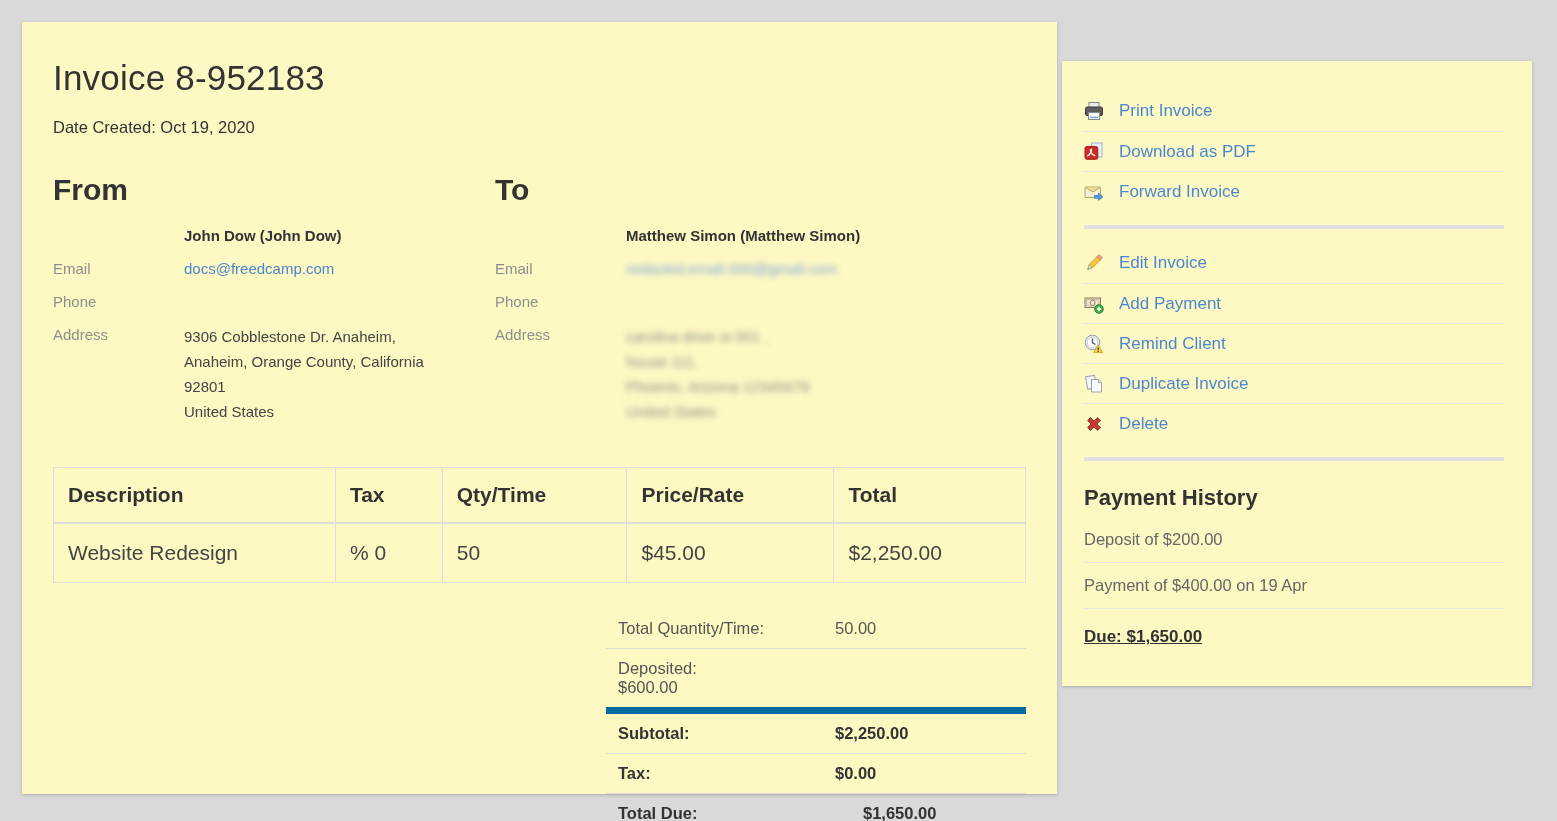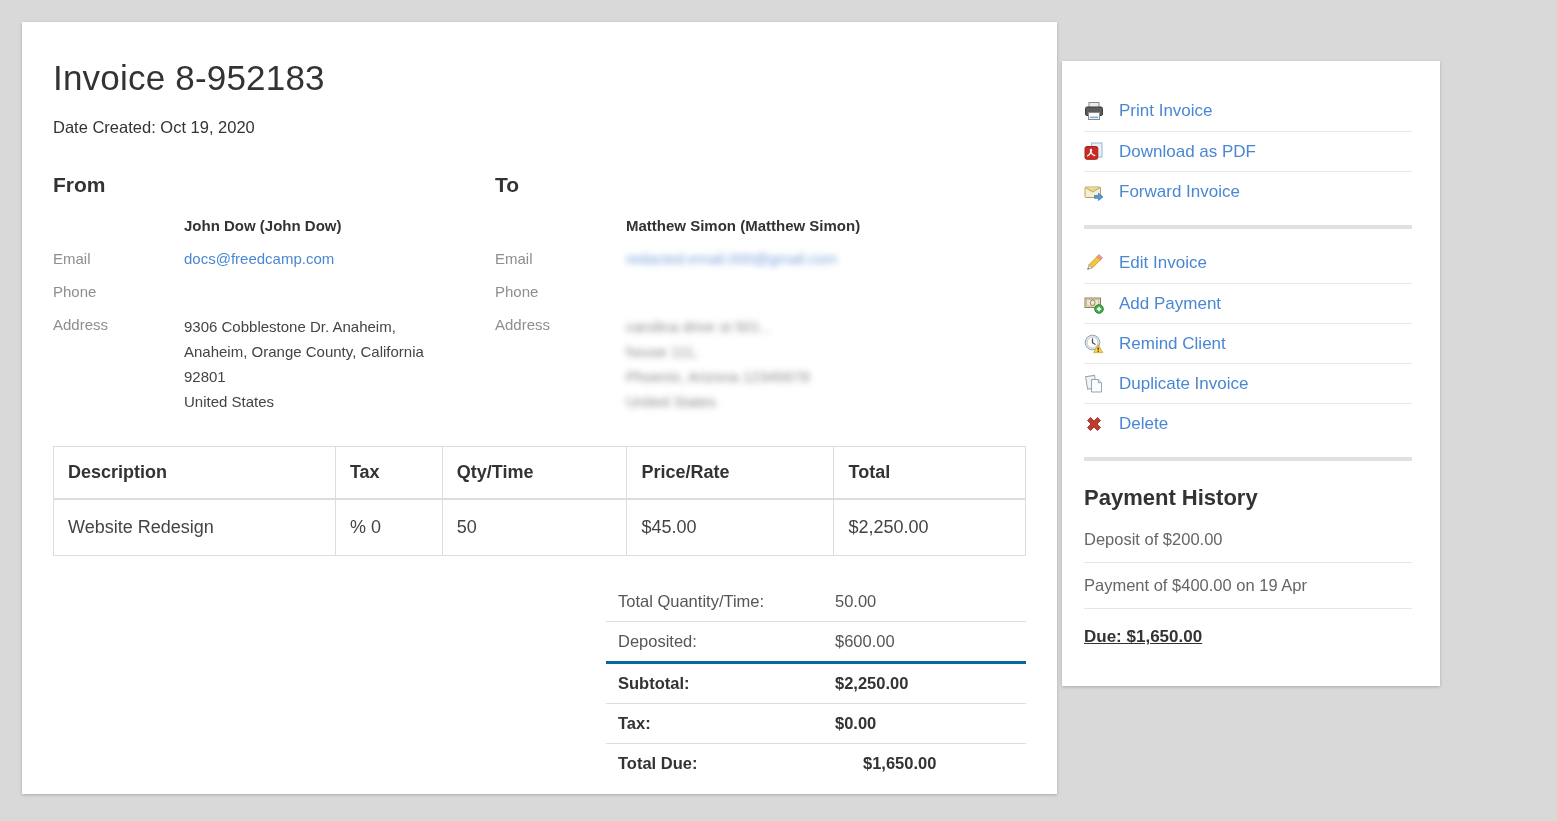--- a/index.html
+++ b/index.html
@@ -6,21 +6,21 @@
   html, body { width: 1557px; height: 821px; }
   body {
     background: #d9d9d9;
     font-family: "Liberation Sans", "DejaVu Sans", sans-serif;
     color: #333;
     overflow: hidden;
     position: relative;
   }
   .card {
     position: absolute;
-    background: #ffffff;
+    background: #fef9c3;
     box-shadow: 0 1px 3px rgba(0,0,0,0.22);
   }
   
   .main-card {
     left: 22px; top: 22px;
     width: 1035px; height: 772px;
     padding: 32px 31px 30px 31px;
   }
   .invoice-title {
     font-size: 35px;
@@ -30,59 +30,59 @@
     letter-spacing: 0.2px;
   }
   .date-created {
     margin-top: 20px;
     font-size: 16.5px;
     color: #333;
   }
   .parties { display: flex; margin-top: 36px; }
   .party-from { width: 442px; flex: none; }
   .party-to { flex: 1; }
-  .party-heading { font-size: 21px; font-weight: 700; color: #333; margin-bottom: 18px; }
+  .party-heading { font-size: 30px; font-weight: 700; color: #333; margin-bottom: 18px; }
   .kv-row { display: flex; margin-bottom: 11px; font-size: 15px; line-height: 22px; }
   .kv-label { width: 131px; flex: none; color: #8e8e8e; }
   .kv-value { color: #444; }
   .party-name { font-weight: 700; color: #333; }
   .email-link { color: #4a87d3; text-decoration: none; }
   .addr-line { line-height: 25px; }
   .blur-text { filter: blur(3px); user-select: none; }
   .blur-email { color: #7aa0dc; }
   .blur-addr { color: #8b8b8b; }
   
   .items-table {
     width: 100%;
-    margin-top: 21px;
+    margin-top: 32px;
     border-collapse: collapse;
-    font-size: 18px;
+    font-size: 21px;
     border-radius: 19px;
   }
   .items-table th, .items-table td {
     border: 1px solid #ddd;
     text-align: left;
     padding: 15px 14px;
   }
   .items-table th { font-weight: 700; color: #333; border-bottom-width: 2px; }
   .items-table td { color: #444; padding-top: 17px; padding-bottom: 17px; }
   .col-desc { width: 29%; } .col-tax { width: 11%; } .col-qty { width: 19%; }
   .col-price { width: 21.3%; } .col-total { width: 19.7%; }
   
   .totals { width: 420px; margin-left: auto; margin-top: 26px; font-size: 16.5px; }
   .totals-row { display: flex; padding: 10px 0 10px 12px; border-bottom: 1px solid #ddd; }
   .totals-row .t-label { width: 217px; flex: none; color: #555; }
   .totals-row .t-value { color: #555; }
-  .totals-row.thick-sep { border-bottom: 3px solid #0369a1; }
+  .totals-row.thick-sep { border-bottom: 7px solid #0369a1; flex-direction: column; }
   .totals-row.bold .t-label, .totals-row.bold .t-value { font-weight: 700; color: #333; }
   .totals-row.last { border-bottom: none; gap: 28px; }
   
   .side-card {
     left: 1062px; top: 61px;
-    width: 378px; height: 625px;
+    width: 470px; height: 625px;
     padding: 30px 28px 0 22px;
   }
   .action-row {
     display: flex;
     align-items: center;
     gap: 15px;
     height: 40px;
     cursor: pointer;
   }
   .action-row + .action-row { border-top: 1px solid #e7e7e7; }

